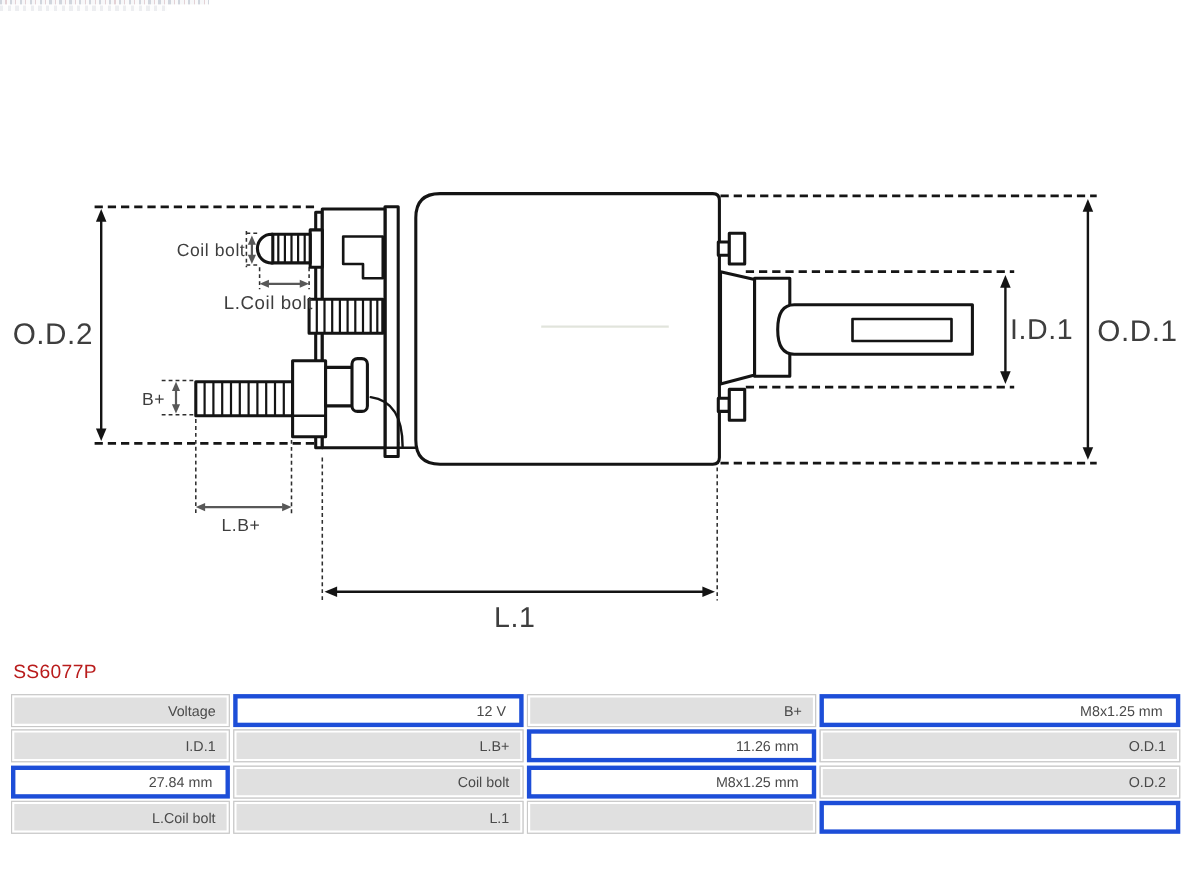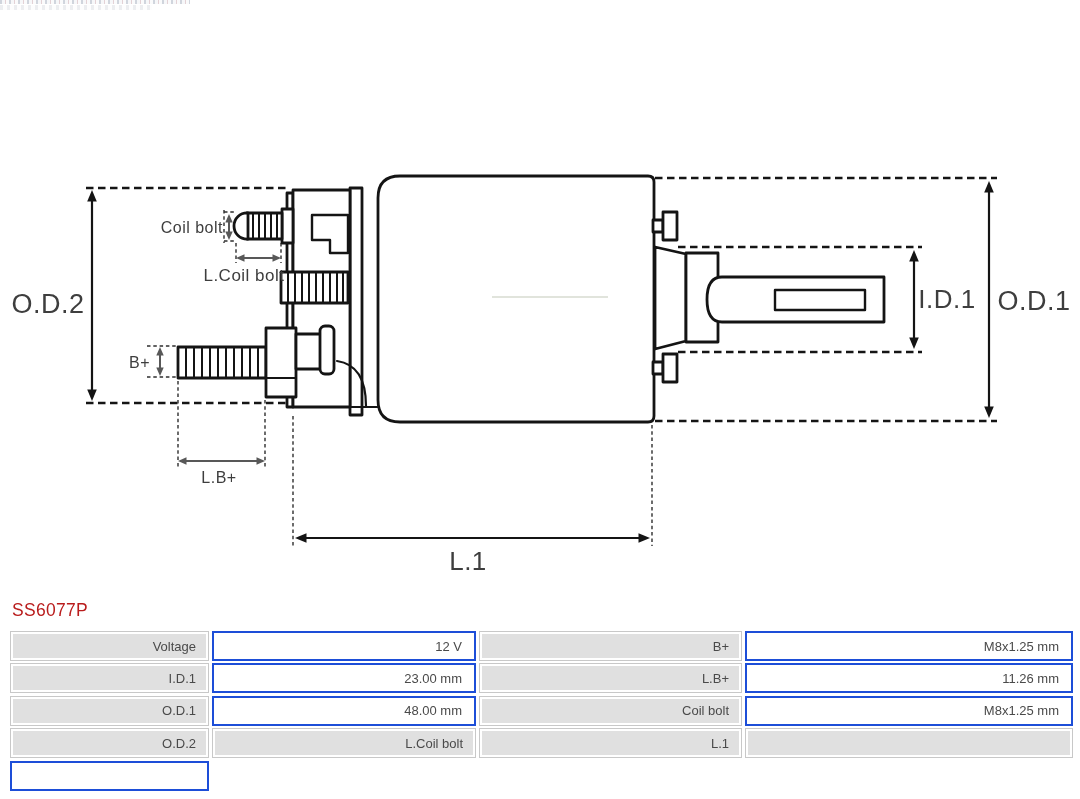--- a/index.html
+++ b/index.html
@@ -24,21 +24,21 @@
   .dim-label{font-family:"Liberation Sans",sans-serif;fill:#3e3e3e;letter-spacing:.5px;}
   .watermark{stroke:#d8dcd1;stroke-width:2;opacity:.75;}
   .part-number{position:absolute;left:12px;top:600px;font-size:17.5px;color:#b91c1c;
                letter-spacing:.3px;}
   .spec-table{position:absolute;left:10px;top:631px;width:1063px;display:grid;
               grid-template-columns:199px 264px 263px 328px;
               grid-auto-rows:30px;gap:2.4px 3px;font-size:13px;color:#4a4a4a;}
   .cell{display:flex;align-items:center;justify-content:flex-end;padding-right:12px;
         box-sizing:border-box;}
   .cell.label{background:#e0e0e0;border:1px solid #c8c8c8;box-shadow:inset 0 0 0 2px #fff;}
-  .cell.value{background:#fff;border:2px solid #1d4ed8;}
+  .cell.value{background:#fff;border:4px solid #1d4ed8;}
 </style>
 </head>
 <body>
 
 <div class="page">
 
   <div class="logo-strip">
     <div class="logo-row1"></div>
     <div class="logo-row2"></div>
   </div>
@@ -171,26 +171,25 @@
   <div class="part-number">SS6077P</div>
 
   <div class="spec-table">
 
     <div class="cell label">Voltage</div>
     <div class="cell value">12 V</div>
     <div class="cell label">B+</div>
     <div class="cell value">M8x1.25 mm</div>
 
     <div class="cell label">I.D.1</div>
-    <div class="cell value">23.00 mm</div>
     <div class="cell label">L.B+</div>
     <div class="cell value">11.26 mm</div>
 
     <div class="cell label">O.D.1</div>
-    <div class="cell value">48.00 mm</div>
+    <div class="cell value">27.84 mm</div>
     <div class="cell label">Coil bolt</div>
     <div class="cell value">M8x1.25 mm</div>
 
     <div class="cell label">O.D.2</div>
     <div class="cell label">L.Coil bolt</div>
 
     <div class="cell label">L.1</div>
     <div class="cell label"></div>
     <div class="cell value"></div>
   </div>

